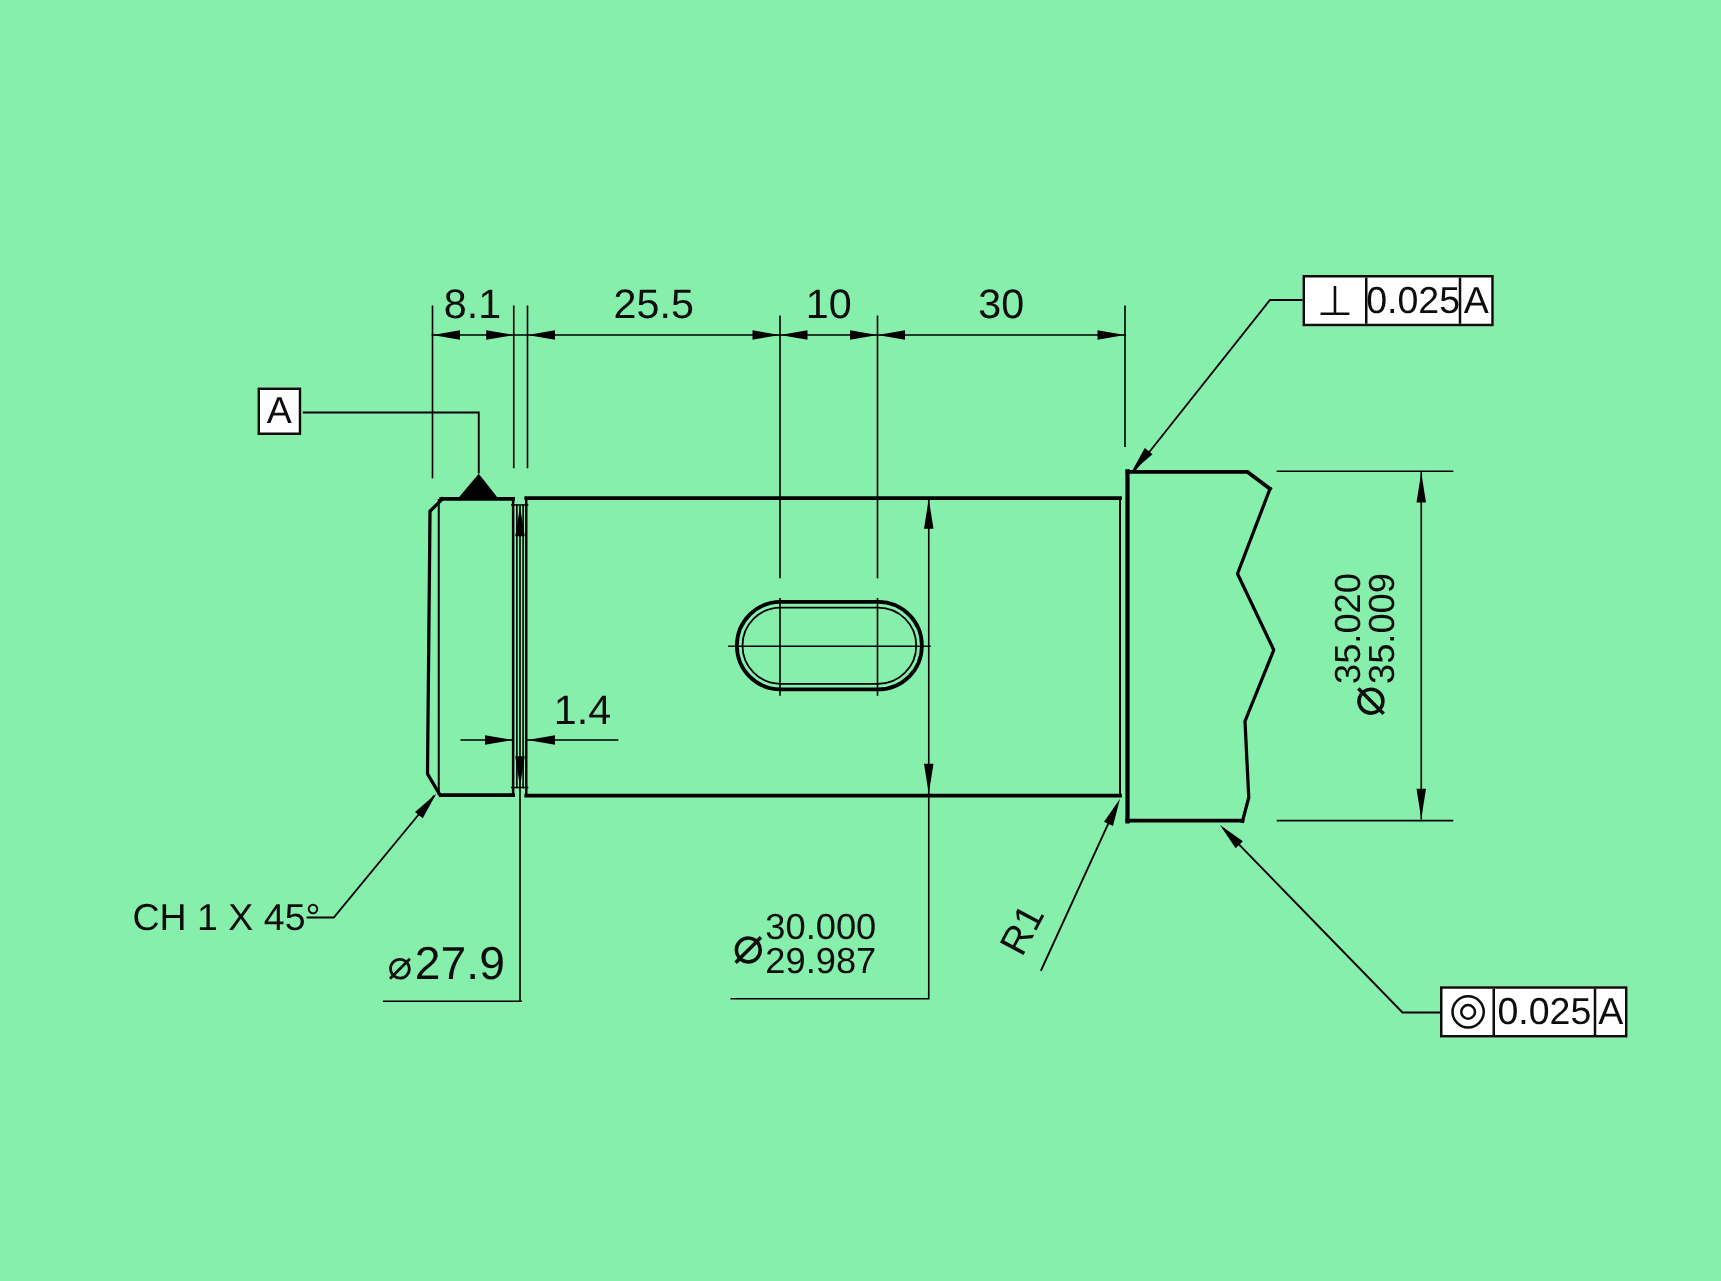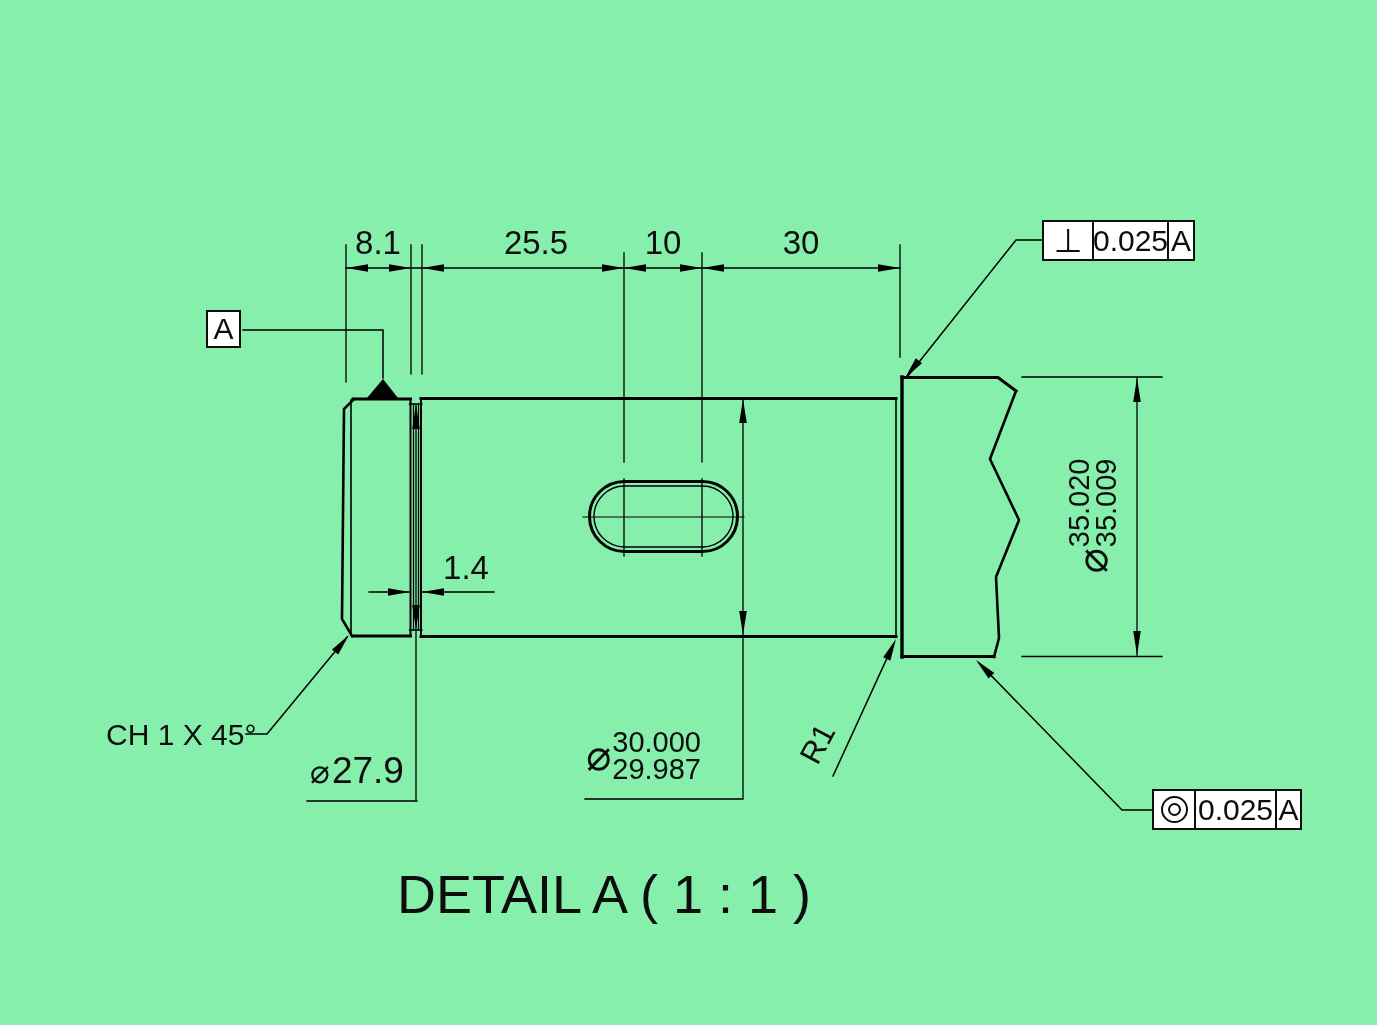--- a/index.html
+++ b/index.html
@@ -124,21 +124,21 @@
       <polygon points="905,378 922,363.3 915.8,358.3"></polygon>
       <polygon points="349,635 338.2,654.5 332,649.5"></polygon>
       <polygon points="896,639 890.4,660.7 883.2,657.3"></polygon>
       <polygon points="976,660 994.3,673 988.5,678.6"></polygon>
     </g>
 
     <polygon points="383,379 367,398 398,398" fill="#000" stroke="none"></polygon>
   </svg>
 
   <div class="txt dim-label" style="left:378px;top:224px">8.1</div>
-  <div class="txt dim-label" style="left:536px;top:224px">25.5</div>
+  <div class="txt dim-label" style="left:523px;top:224px">25.5</div>
   <div class="txt dim-label" style="left:663px;top:224px">10</div>
   <div class="txt dim-label" style="left:801px;top:224px">30</div>
 
   <div class="txt dim-label" style="left:466px;top:549px">1.4</div>
 
   <div class="txt note-label" style="left:106px;top:718px">CH 1 X 45°</div>
 
   <div class="dia-group" style="left:310px;top:750px">
     <span class="dia-sym-small">⌀</span>
     <span style="font-size:37px">27.9</span>
@@ -173,15 +173,14 @@
   </div>
 
   <div class="fcf" style="left:1152px;top:789px">
     <div class="cell" style="width:40px">
       <span class="conc-icon"></span>
     </div>
     <div class="cell" style="width:81px">0.025</div>
     <div class="cell" style="width:25px">A</div>
   </div>
 
-  <div class="txt title" style="left:604px;top:894px">DETAIL A ( 1 : 1 )</div>
 
 </div>
 
 </body></html>

